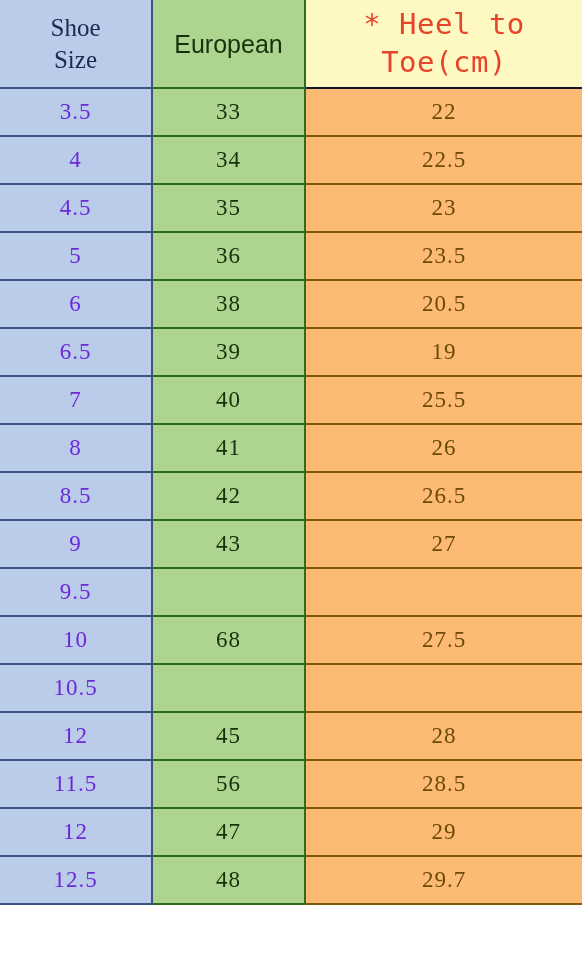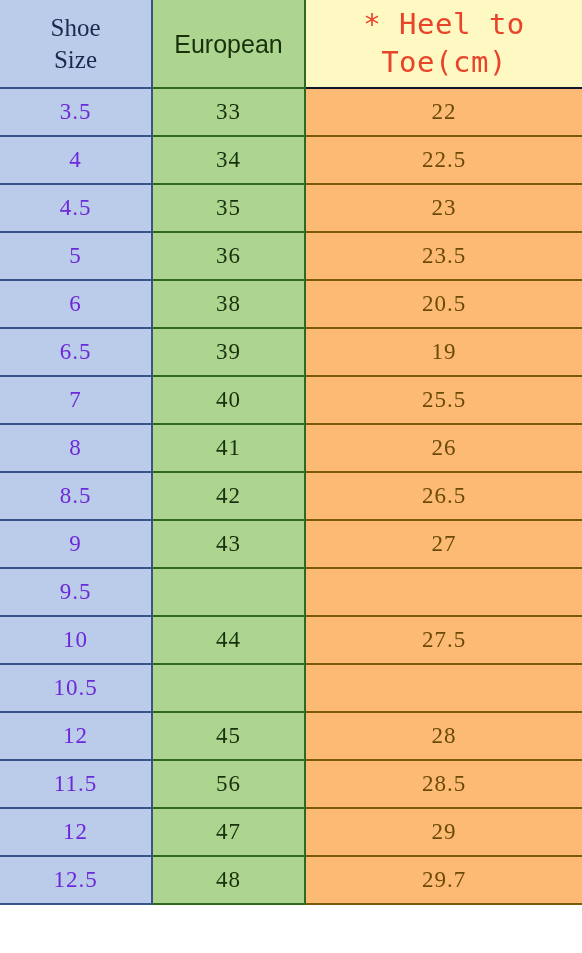--- a/index.html
+++ b/index.html
@@ -153,21 +153,21 @@
         <td class="c-european">43</td>
         <td class="c-heel">27</td>
       </tr>
       <tr>
         <td class="c-shoe">9.5</td>
         <td class="c-european"></td>
         <td class="c-heel"></td>
       </tr>
       <tr>
         <td class="c-shoe">10</td>
-        <td class="c-european">44</td>
+        <td class="c-european">68</td>
         <td class="c-heel">27.5</td>
       </tr>
       <tr>
         <td class="c-shoe">10.5</td>
         <td class="c-european"></td>
         <td class="c-heel"></td>
       </tr>
       <tr>
         <td class="c-shoe">12</td>
         <td class="c-european">45</td>

